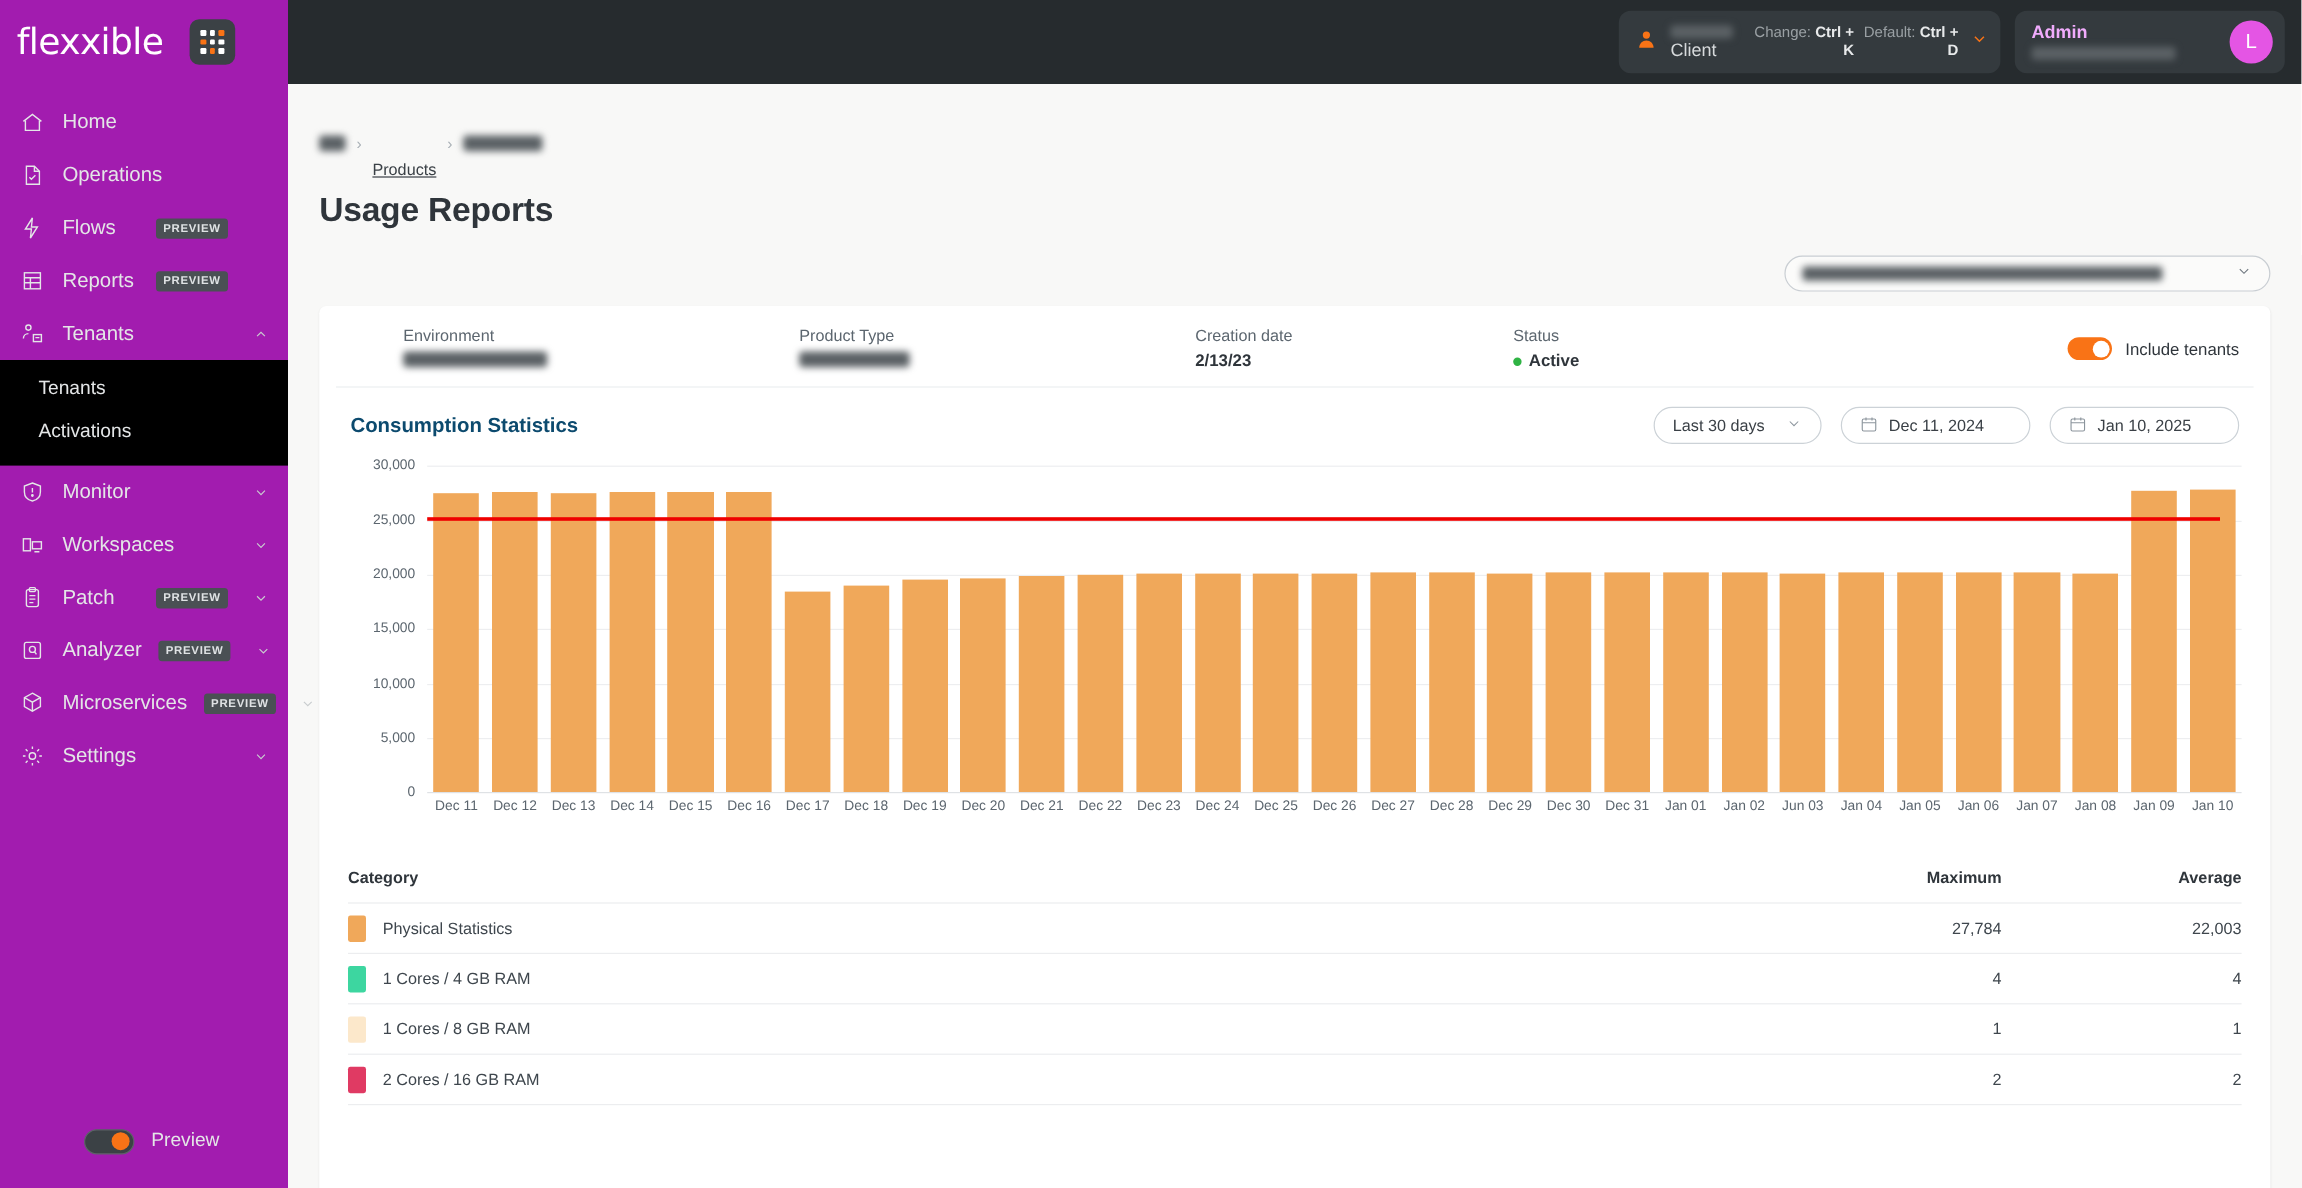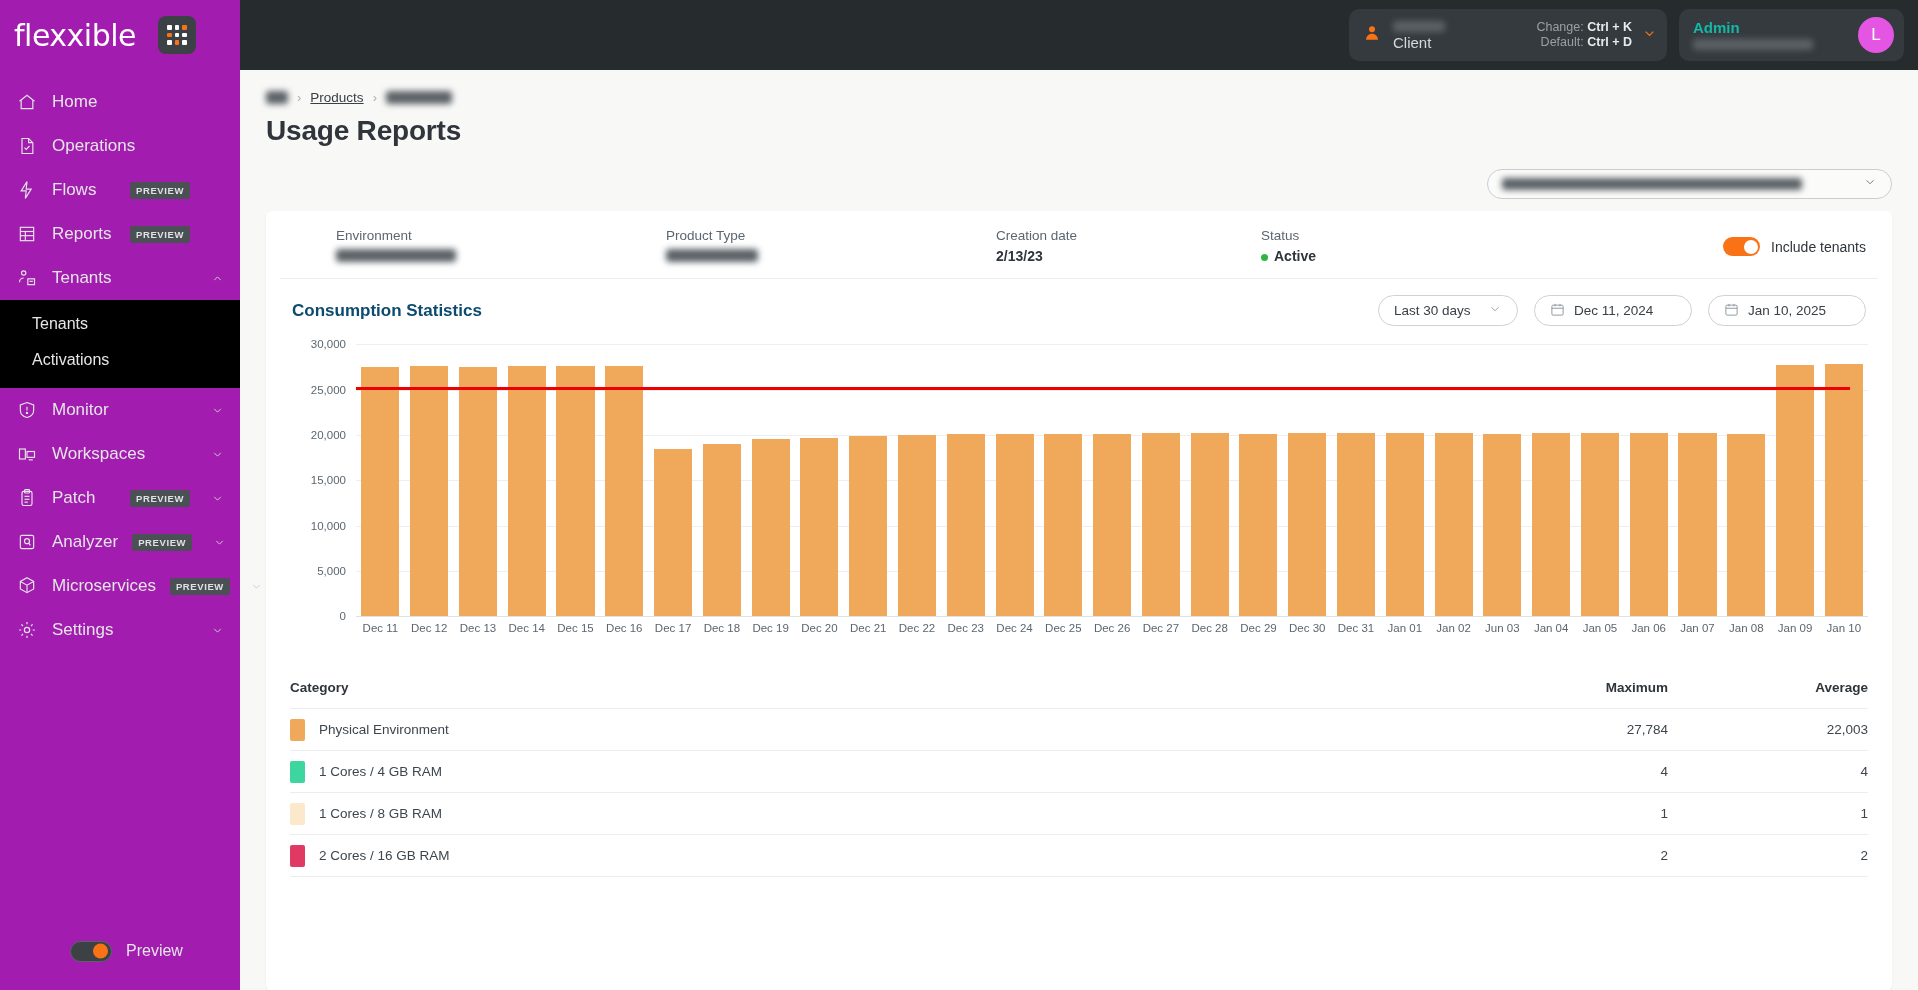--- a/index.html
+++ b/index.html
@@ -72,43 +72,43 @@
   .client-pill {
     background: #343a3e; border-radius: 10px; height: 52px; width: 318px;
     display: flex; align-items: center; padding: 0 10px 0 14px; gap: 10px; cursor: pointer;
   }
   .person-ico { width: 20px; }
   .person-ico svg { width: 18px; height: 18px; fill: #f97316; }
   .client-names { display:flex; flex-direction: column; gap: 3px; }
   .blur-bar { background: #5b6165; border-radius: 3px; filter: blur(3px); }
   .client-name-blur { width: 52px; height: 11px; }
   .client-sub { color: #d7dadc; font-size: 15px; line-height: 1; }
-  .shortcuts { margin-left: auto; text-align: right; display:flex; flex-direction:column; gap:0; }
+  .shortcuts { margin-left: auto; text-align: right; display:flex; flex-direction:row; gap:0; }
   .shortcuts div { color: #9aa0a4; font-size: 12.5px; line-height: 1.2; }
   .shortcuts b { color: #e8eaeb; font-weight: 700; }
   .caret-orange svg { width: 15px; height: 15px; stroke: #f97316; fill:none; stroke-width:2; }
   .admin-pill {
     background: #343a3e; border-radius: 10px; height: 52px; width: 225px;
     display: flex; align-items: center; padding: 0 10px 0 14px; cursor: pointer;
   }
   .admin-txt { display: flex; flex-direction: column; gap: 4px; flex: 1 1 auto; }
-  .admin-txt .t { color: #14b8a6; font-size: 15px; font-weight: 700; line-height: 1; }
+  .admin-txt .t { color: #f0abfc; font-size: 15px; font-weight: 700; line-height: 1; }
   .admin-name-blur { width: 120px; height: 11px; }
   .avatar {
     width: 36px; height: 36px; border-radius: 50%; background: #e455e4;
     color: #fff; display: flex; align-items: center; justify-content: center;
     font-size: 17px; flex: 0 0 36px;
   }
 
   
   .content { flex: 1 1 auto; overflow: hidden; padding: 0 26px; }
   .crumb { display: flex; align-items: center; gap: 9px; padding-top: 20px; font-size: 13.5px; }
   .crumb .b1 { width: 22px; height: 13px; }
   .crumb .b2 { width: 66px; height: 13px; }
-  .crumb a { color: #3a4046; text-decoration: underline; }
+  .crumb a { color: #3a4046; text-decoration: underline; margin-top: 44px; }
   .crumb .sep { color: #a9b0b6; font-size: 13px; }
   .page-title { font-size: 28px; font-weight: 700; color: #2f353b; margin-top: 10px; letter-spacing: -.2px;}
 
   .top-select-row { display: flex; justify-content: flex-end; margin-top: 22px; }
   .top-select {
     width: 405px; height: 30px; border: 1px solid #c9ced3; border-radius: 16px;
     background: #fbfbfa; display: flex; align-items: center; padding: 0 14px; cursor: pointer;
   }
   .top-select .sel-blur { width: 300px; height: 12px; }
   .top-select .sc { margin-left: auto; }
@@ -637,21 +637,21 @@
         <div class="tbl">
           <div class="tbl-row tbl-head">
             <div class="col-cat th">Category</div>
             <div class="col-max th">Maximum</div>
             <div class="col-avg th">Average</div>
           </div>
           <div class="tbl-body" id="tbl-body">
               <div class="tbl-row">
                 <div class="col-cat td">
                   <span class="swatch" style="background:#f0a85a"></span>
-                  <span>Physical Environment</span>
+                  <span>Physical Statistics</span>
                 </div>
                 <div class="col-max td">27,784</div>
                 <div class="col-avg td">22,003</div>
               </div>
               <div class="tbl-row">
                 <div class="col-cat td">
                   <span class="swatch" style="background:#3dd6a0"></span>
                   <span>1 Cores / 4 GB RAM</span>
                 </div>
                 <div class="col-max td">4</div>

